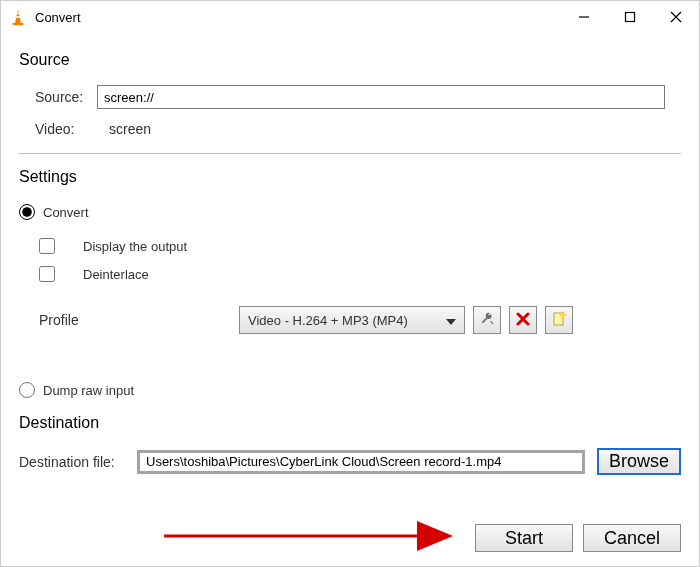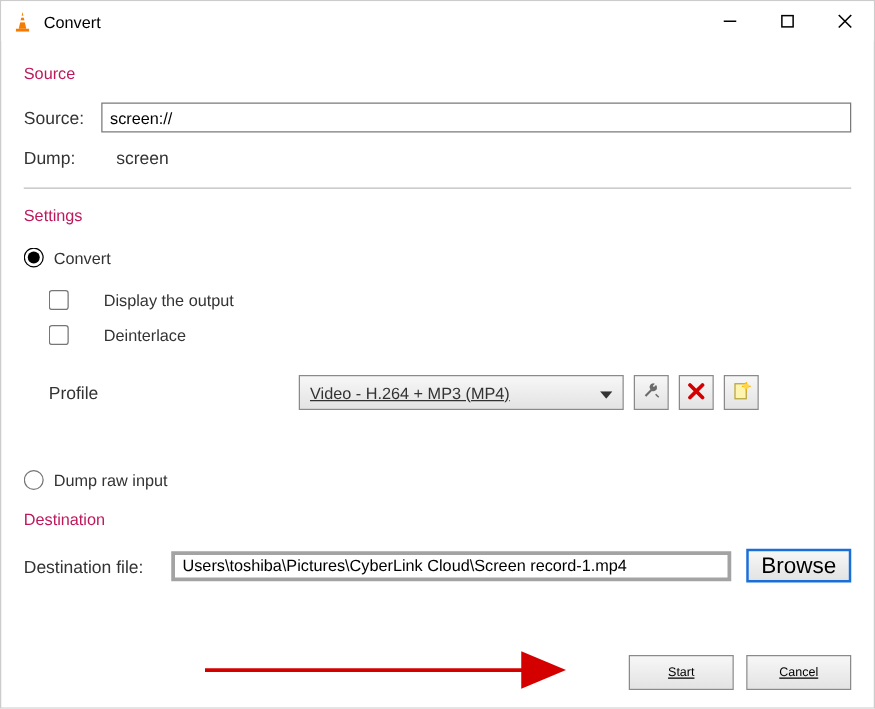--- a/index.html
+++ b/index.html
@@ -16,60 +16,60 @@
     .titlebar {
       display: flex; align-items: center; height: 32px;
       padding: 0 0 0 8px; background: #fff;
     }
     .titlebar .app-icon { width: 18px; height: 18px; margin-right: 8px; }
     .titlebar .title { font-size: 13px; color: #000; }
     .titlebar .spacer { flex: 1; }
     .winbtn { width: 46px; height: 32px; display: flex; align-items: center; justify-content: center; cursor: default; }
     .winbtn svg { width: 12px; height: 12px; }
     .client { flex: 1; padding: 10px 18px 14px 18px; display: flex; flex-direction: column; }
-    .section-label { font-size: 13px; color: #be185d; margin: 8px 0 10px 0; }
-    .row { display: flex; align-items: center; margin: 6px 0; }
+    .section-label { font-size: 16px; color: #000000; margin: 8px 0 10px 0; }
+    .row { display: flex; align-items: center; margin: 6px 16px; }
     .row .lbl { width: 62px; font-size: 14px; }
     .wide-input {
       flex: 1; height: 24px; border: 1px solid #7a7a7a; padding: 2px 6px; font-size: 13px; background: #fff;
     }
     .type-val { font-size: 14px; color: #333; margin-left: 12px; }
     hr.divider { border: 0; border-top: 1px solid #bdbdbd; margin: 10px 0 6px 0; }
     .radio-row { display: flex; align-items: center; margin: 8px 0 4px 0; }
     .radio-row input[type=radio] { width: 16px; height: 16px; margin-right: 8px; accent-color: #000; }
     .checkbox-row { display: flex; align-items: center; margin: 6px 0 6px 20px; gap: 20px; }
     .checkbox-row input[type=checkbox] { width: 16px; height: 16px; margin-right: 8px; }
     .profile-row { display: flex; align-items: center; margin: 18px 0 4px 20px; }
     .profile-row .plbl { width: 200px; font-size: 14px; }
     .dropdown {
-      width: 260px; height: 28px; background: linear-gradient(#f7f7f7,#e3e3e3);
+      width: 226px; height: 28px; background: linear-gradient(#f7f7f7,#e3e3e3);
       border: 1px solid #8a8a8a; display: flex; align-items: center; padding: 0 8px;
-      position: relative; font-size: 13px; cursor: default; text-decoration: underline;
+      position: relative; font-size: 13px; cursor: default;
     }
     .dropdown .chev { margin-left: auto; }
     .icon-btn {
       width: 28px; height: 28px; margin-left: 8px;
       background: linear-gradient(#f7f7f7,#e3e3e3); border: 1px solid #8a8a8a;
       display: flex; align-items: center; justify-content: center; cursor: default;
     }
     .dest-row { display: flex; align-items: center; margin: 6px 0; }
     .dest-row .dlbl { width: 118px; font-size: 14px; }
     .dest-input { flex: 1; height: 24px; border: 3px solid #a3a3a3; padding: 2px 6px; font-size: 13px; background: #fff; }
     .browse-btn {
       width: 84px; height: 27px; margin-left: 12px;
       background: linear-gradient(#f7f7f7,#e3e3e3);
       border: 2px solid #1a6fd6; font-size: 18px; cursor: default;
     }
     .footer { margin-top: auto; display: flex; align-items: center; padding-top: 18px; position: relative; }
     .arrow-wrap { flex: 1; position: relative; height: 28px; }
     .arrow-svg { position: absolute; left: 140px; top: -4px; }
     .btn {
-      width: 84px; height: 28px; margin-left: 10px;
+      width: 98px; height: 28px; margin-left: 10px;
       background: linear-gradient(#f7f7f7,#e3e3e3);
-      border: 1px solid #8a8a8a; font-size: 10px; cursor: default; text-decoration: underline;
+      border: 1px solid #8a8a8a; font-size: 18px; cursor: default;
     }
   </style>
 </head>
 <body>
 
 <div class="window">
 
   <div class="titlebar">
     <span class="app-icon">
       <svg viewBox="0 0 24 24">
@@ -100,21 +100,21 @@
   </div>
 
   <div class="client">
 
     <div class="section-label">Source</div>
     <div class="row">
       <span class="lbl">Source:</span>
       <input class="wide-input" type="text" value="screen://" style="">
     </div>
     <div class="row">
-      <span class="lbl">Dump:</span>
+      <span class="lbl">Video:</span>
       <span class="type-val">screen</span>
     </div>
     <hr class="divider">
 
     <div class="section-label">Settings</div>
 
     <div class="radio-row">
       <input type="radio" name="mode" checked="" style="">
       <span>Convert</span>
     </div>

